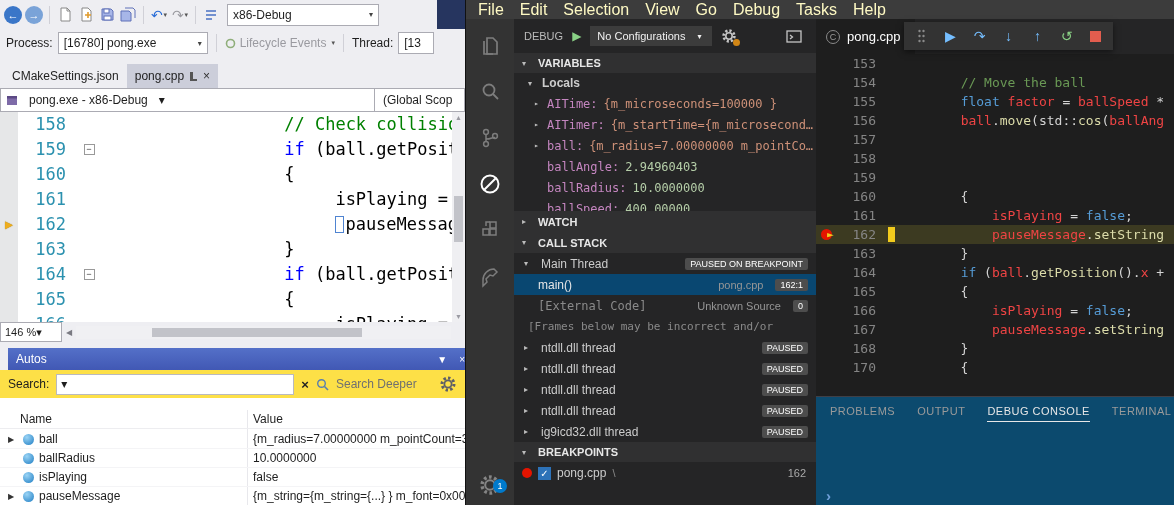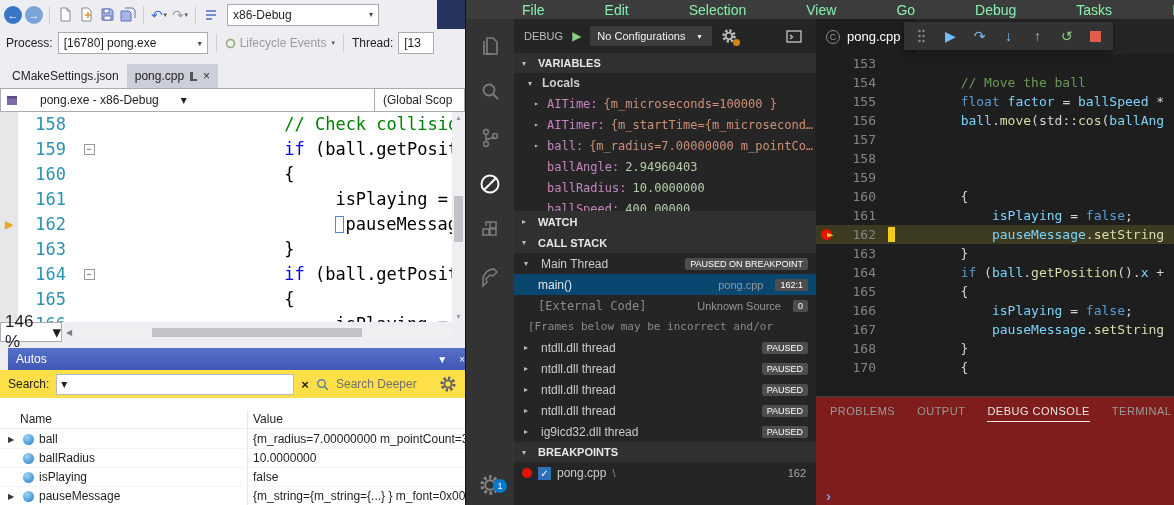--- a/index.html
+++ b/index.html
@@ -23,39 +23,39 @@
   #cfg-combo { width:152px; margin-left:4px; }
   .vs-toolbar2 { position:absolute; left:0; top:29px; width:465px; height:28px; display:flex; align-items:center; padding:0 6px; gap:5px; }
   #process-combo { width:150px; } #thread-combo { width:36px; }
   .lifecycle { color:#9a9aa0; display:flex; align-items:center; gap:4px; }
   .vs-tabstrip { position:absolute; left:0; top:57px; width:465px; height:31px; display:flex; align-items:flex-end; padding-left:4px; }
   .vs-tab { height:24px; display:flex; align-items:center; padding:0 8px; gap:6px; color:#1e1e1e; }
   .vs-tab.active { background:#ccceda; }
   .pin-icon { width:7px; height:9px; border-left:3px solid #555; border-bottom:2px solid #555; flex:none; }
   .tab-close { font-size:12px; color:#333; line-height:12px; }
   .vs-navbar { position:absolute; left:0; top:88px; width:465px; height:24px; display:flex; }
-  .nav-combo1 { width:375px; background:#fff; border:1px solid #ababb3; display:flex; align-items:center; padding-left:5px; gap:22px; }
+  .nav-combo1 { width:375px; background:#fff; border:1px solid #ababb3; display:flex; align-items:center; padding-left:5px; gap:11px; }
   .nav-combo2 { flex:1; background:#fff; border:1px solid #ababb3; border-left:none; display:flex; align-items:center; padding-left:8px; white-space:nowrap; overflow:hidden; }
   .vs-editor { position:absolute; left:0; top:112px; width:465px; height:210px; background:#fff; overflow:hidden; }
   .vs-margin-strip { position:absolute; left:0; top:0; width:18px; height:100%; background:#e6e7e8; }
   #vs-lines { position:absolute; left:0; top:0; right:13px; bottom:0; overflow:hidden; }
   .vs-line { display:flex; height:25px; }
   .vs-line-margin { width:18px; flex:none; text-align:center; }
   .cur-arrow { color:#eead1e; font-size:13px; line-height:25px; text-shadow:0 0 1px #8a6d00; }
   .vs-num { width:60px; flex:none; text-align:right; padding-right:12px; color:#2b91af; font:17px "DejaVu Sans Mono","Liberation Mono",monospace; line-height:25px; }
   .vs-fold { width:22px; flex:none; display:flex; align-items:center; justify-content:center; }
   .fold-box { width:11px; height:11px; border:1px solid #999; background:#fff; font-size:9px; line-height:9px; text-align:center; color:#333; }
   .vs-code-text { flex:1; font:17px "DejaVu Sans Mono","Liberation Mono",monospace; line-height:25px; white-space:pre; overflow:hidden; }
   #vs .tk-com{color:#008000} #vs .tk-kw{color:#0000ff} #vs .tk-pl{color:#000}
   .caret-box { display:inline-block; width:9px; height:17px; border:1px solid #4f84d1; vertical-align:-3px; margin-right:1px; }
   .vs-vscroll { position:absolute; right:0; top:0; width:13px; height:100%; background:#efeff2; font-size:7px; color:#9a9aa2; text-align:center; }
   .vs-vscroll .thumb { position:absolute; left:2px; top:84px; width:9px; height:46px; background:#c2c3c9; }
   .vs-vscroll .up { position:absolute; top:2px; left:0; right:0; } .vs-vscroll .down { position:absolute; bottom:2px; left:0; right:0; }
   .vs-zoomrow { position:absolute; left:0; top:322px; width:465px; height:20px; display:flex; align-items:center; background:#eeeef2; }
-  .zoom-combo { width:62px; height:20px; background:#fff; border:1px solid #ababb3; font-size:17px; display:flex; align-items:center; padding-left:4px; }
+  .zoom-combo { width:62px; height:20px; background:#fff; border:1px solid #ababb3; font-size:11px; display:flex; align-items:center; padding-left:4px; }
   .hs-btn { width:14px; font-size:8px; color:#7a7a82; text-align:center; }
   .hs-track { flex:1; height:13px; background:#f0f0f3; position:relative; margin-right:14px; }
   .hs-thumb { position:absolute; left:76px; width:210px; top:2px; height:9px; background:#c2c3c9; }
   .autos { position:absolute; left:0; top:342px; width:465px; height:163px; }
   .autos-title { position:absolute; top:6px; left:8px; width:100%; height:22px; background:linear-gradient(#5470c8,#4158b4); color:#fff; display:flex; align-items:center; padding:0 8px; }
   .win-btns { margin-left:auto; display:flex; gap:12px; font-size:10px; }
   .autos-search { position:absolute; top:28px; left:0; width:100%; height:28px; background:#fde047; display:flex; align-items:center; padding:0 8px; gap:7px; }
   .search-combo { width:238px; height:21px; background:#fff; border:1px solid #b9b9c0; display:flex; align-items:center; padding-left:4px; }
   .x-btn { font-size:13px; font-weight:bold; color:#222; }
   .deeper { color:#707070; }
@@ -66,21 +66,21 @@
   #autos-rows { position:absolute; top:32px; left:0; width:100%; }
   .autos-row { height:19px; display:flex; align-items:center; border-bottom:1px solid #f4f4f6; }
   .cell-name { width:247px; display:flex; align-items:center; padding-left:8px; gap:5px; overflow:hidden; }
   .twistie-vs { width:10px; font-size:8px; color:#333; flex:none; }
   .sphere { width:11px; height:11px; border-radius:50%; background:radial-gradient(circle at 35% 30%, #9bd4f5, #1f7ec4); flex:none; }
   .cell-value { flex:1; padding-left:6px; overflow:hidden; white-space:nowrap; }
 
   
   #code { position:absolute; left:465px; top:0; width:709px; height:505px; background:#1e1e1e; border-left:1px solid #111; color:#cccccc; }
   .menu-bar { height:19px; background:#3c3c3c; display:flex; align-items:center; padding-left:4px; }
-  .menu-item { color:#86efac; font-size:14px; padding:0 8px;margin-left:44px; }
+  .menu-item { color:#fef9c3; font-size:16px; padding:0 8px; }
   .activity { position:absolute; left:0; top:19px; width:48px; bottom:0; background:#333333; display:flex; flex-direction:column; align-items:center; padding-top:4px; }
   .act-item { width:48px; height:46px; display:flex; align-items:center; justify-content:center; }
   .settings-item { position:absolute; bottom:8px; left:0; width:48px; display:flex; justify-content:center; }
   .badge-blue { position:absolute; right:7px; bottom:4px; width:14px; height:14px; border-radius:50%; background:#007acc; color:#fff; font-size:9px; display:flex; align-items:center; justify-content:center; }
   .sidebar { position:absolute; left:48px; top:19px; width:302px; bottom:0; background:#252526; overflow:hidden; }
   .dbg-header { height:34px; display:flex; align-items:center; padding:0 10px; gap:9px; }
   .dbg-title { font-size:11px; color:#bbbbbb; }
   .start-btn { color:#89d185; font-size:12px; }
   .config-combo { height:20px; background:#3c3c3c; color:#f0f0f0; font-size:11px; display:flex; align-items:center; padding:0 7px; gap:12px; width:122px; white-space:nowrap; }
   .config-combo .arr { font-size:8px; }
@@ -121,22 +121,22 @@
   .code-area { position:absolute; left:0; top:35px; width:100%; height:342px; overflow:hidden; }
   .cl { display:flex; height:19px; font:13px "DejaVu Sans Mono","Liberation Mono",monospace; line-height:19px; position:relative; }
   .cl.cur { background:rgba(219,204,52,.16); }
   .glyph { width:28px; flex:none; position:relative; }
   .bp-circle { position:absolute; left:5px; top:4px; width:11px; height:11px; border-radius:50%; background:#e51400; }
   .cur-glyph { position:absolute; left:11px; top:0; color:#f2cb1d; font-size:11px; z-index:2; }
   .lnum { width:44px; flex:none; text-align:right; color:#858585; padding-right:12px; }
   .ctext { flex:1; white-space:pre; overflow:hidden; padding-left:10px; }
   .curbar { position:absolute; left:72px; top:2px; width:7px; height:15px; background:#f2cb1d; }
   #code .tk-pl{color:#d4d4d4} #code .tk-kw{color:#569cd6} #code .tk-com{color:#6a9955}
-  #code .tk-var{color:#7dd3fc} #code .tk-fn{color:#dcdcaa}
-  .panel { position:absolute; left:0; top:377px; right:0; bottom:0; border-top:1px solid #3f3f46; background:#7f1d1d; }
+  #code .tk-var{color:#ef4444} #code .tk-fn{color:#dcdcaa}
+  .panel { position:absolute; left:0; top:377px; right:0; bottom:0; border-top:1px solid #3f3f46; background:#0c4a6e; }
   #panel-tabs { display:flex; gap:22px; padding:8px 0 0 14px; }
   .ptab { font-size:11px; letter-spacing:.5px; color:#9a9a9a; padding-bottom:4px; }
   .ptab.active { color:#e7e7e7; border-bottom:1px solid #e7e7e7; }
   .prompt { position:absolute; left:10px; bottom:1px; color:#6f9fd8; font-size:15px; font-weight:bold; }
 </style>
 </head>
 <body>
 
 <div id="root">
 

